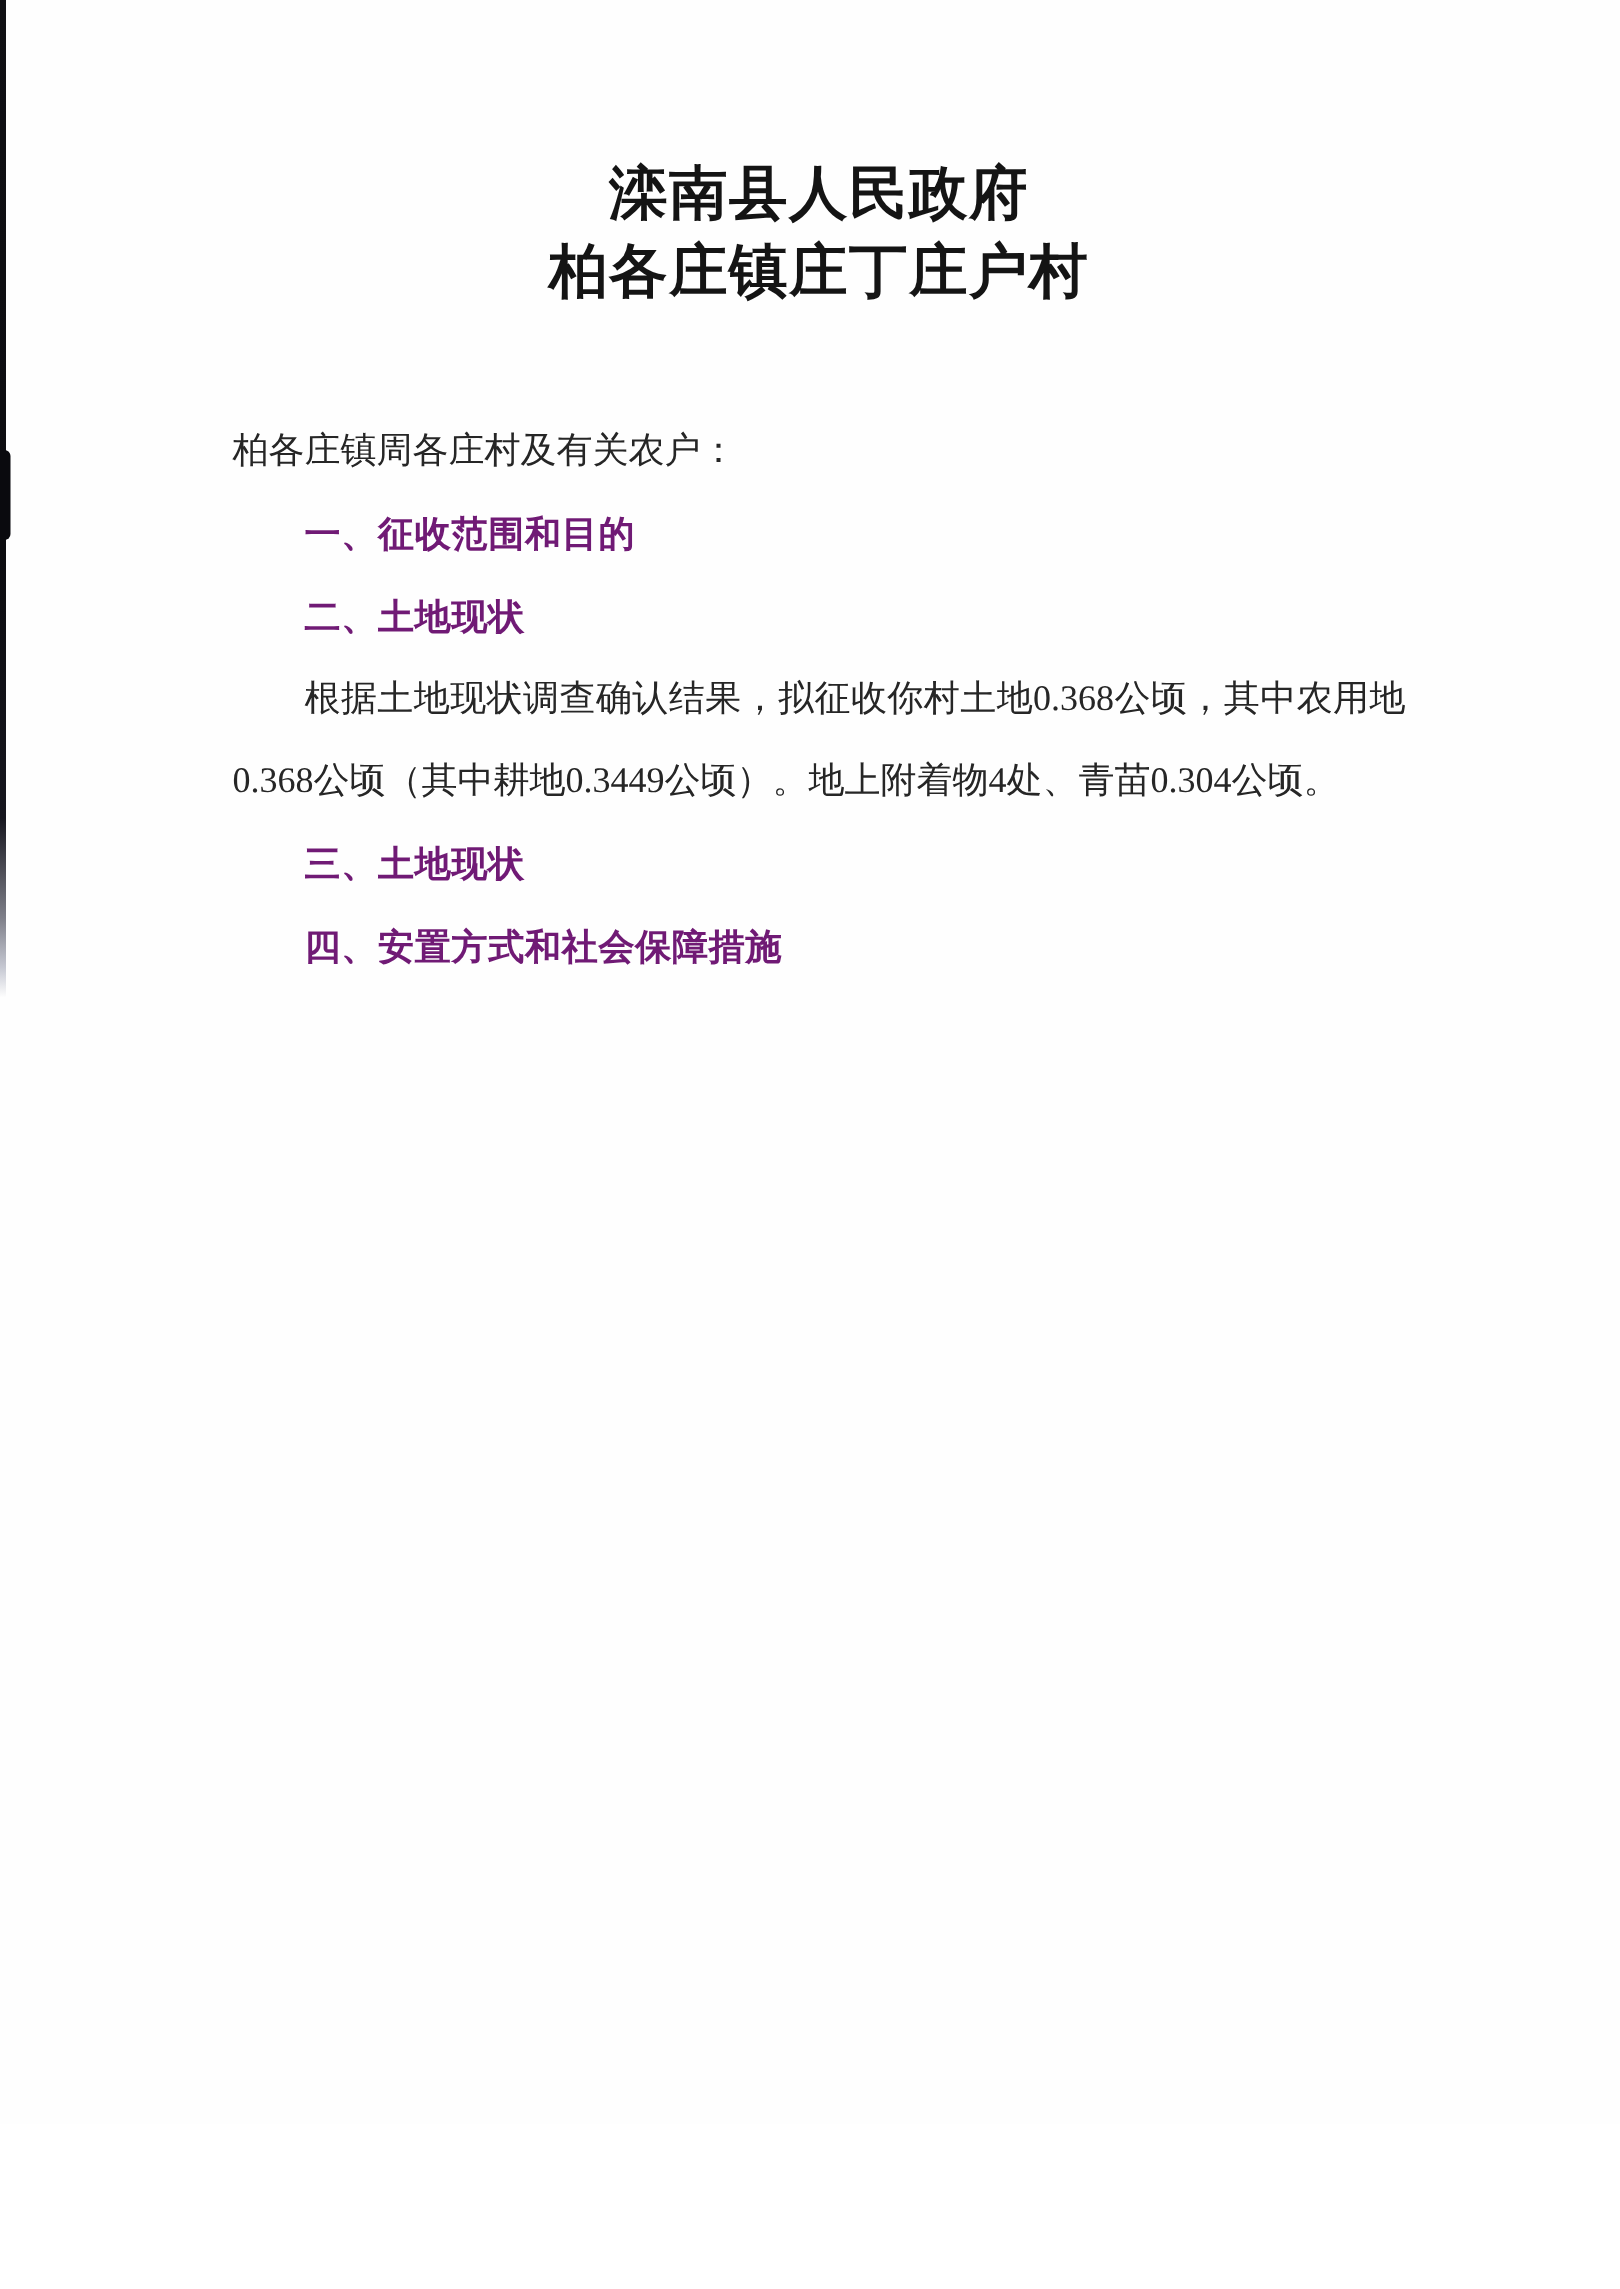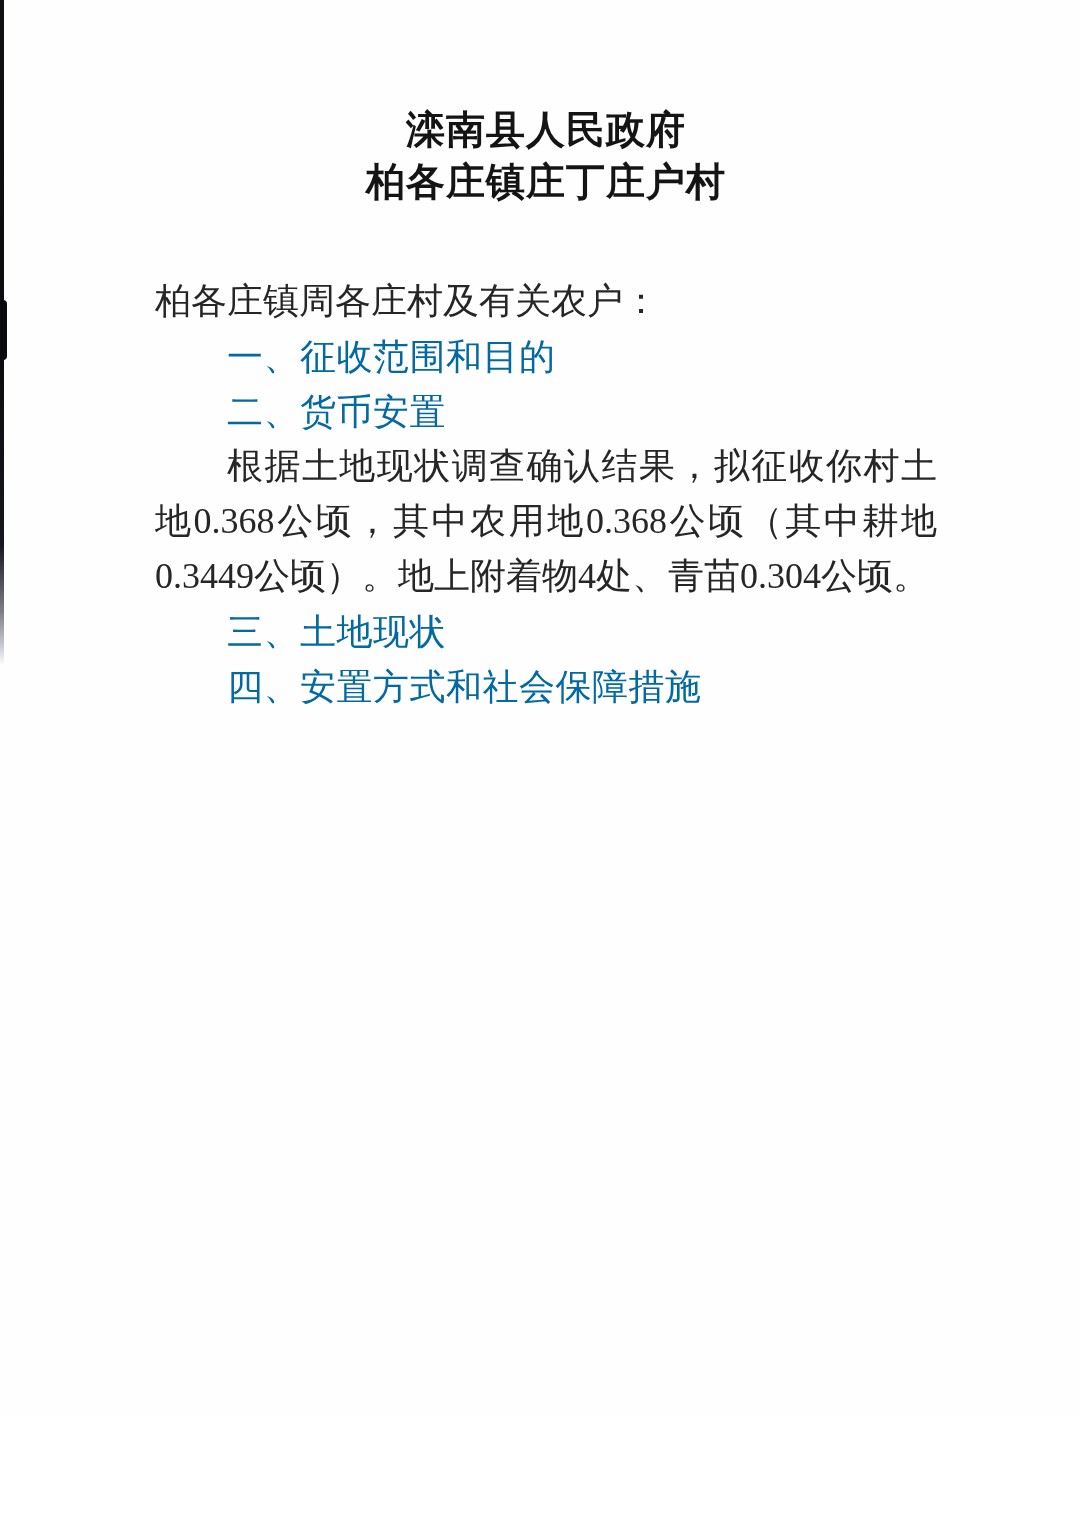--- a/index.html
+++ b/index.html
@@ -51,33 +51,33 @@
     text-align: center;
     font-weight: 700;
     font-size: 39px;
     line-height: 52px;
     color: #141414;
     letter-spacing: 1px;
     margin-bottom: 66px;
   }
   .blocks p {
     margin: 0;
-    font-size: 36px;
+    font-size: 24px;
     line-height: 55px;
     text-align: justify;
     color: #262626;
   }
   .blocks p.indent {
     text-indent: 2em;
   }
   .blocks p.heading {
     text-indent: 2em;
-    font-weight: 400;
+    font-weight: 700;
     font-family: "Liberation Sans", "DejaVu Sans", sans-serif;
-    color: #0369a1;
+    color: #701a75;
     letter-spacing: 0.5px;
   }
 </style>
 </head>
 <body>
 
 <div class="page">
 
   <div class="scan-line"></div>
   <div class="scan-blob"></div>
@@ -85,20 +85,20 @@
   <div class="content">
 
     <div class="title">
       <div>滦南县人民政府</div>
       <div>柏各庄镇庄丁庄户村</div>
     </div>
 
     <div class="blocks">
       <p>柏各庄镇周各庄村及有关农户：</p>
       <p class="heading">一、征收范围和目的</p>
-      <p class="heading">二、货币安置</p>
+      <p class="heading">二、土地现状</p>
       <p class="indent">根据土地现状调查确认结果，拟征收你村土地0.368公顷，其中农用地0.368公顷（其中耕地0.3449公顷）。地上附着物4处、青苗0.304公顷。</p>
       <p class="heading">三、土地现状</p>
       <p class="heading">四、安置方式和社会保障措施</p>
     </div>
 
   </div>
 </div>
 
 </body></html>

